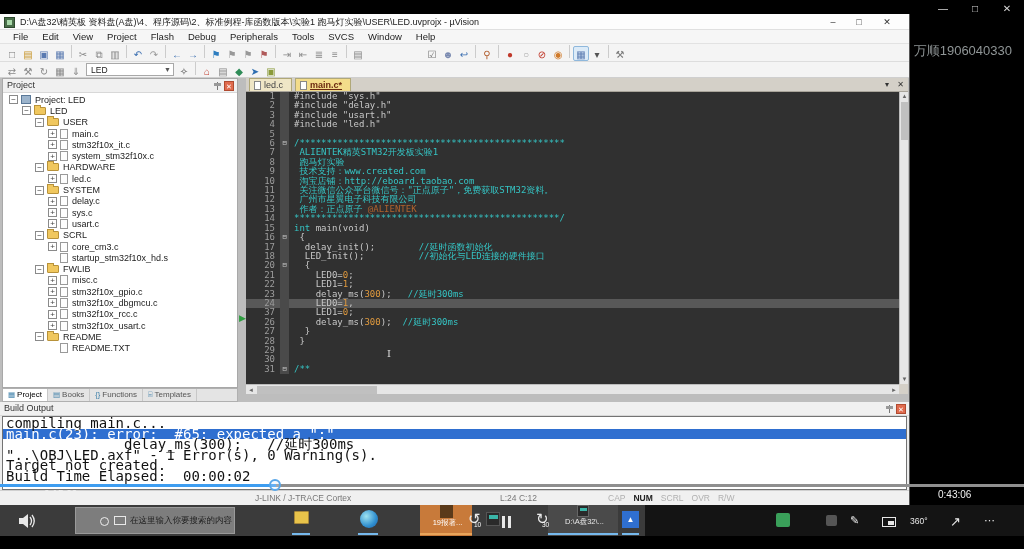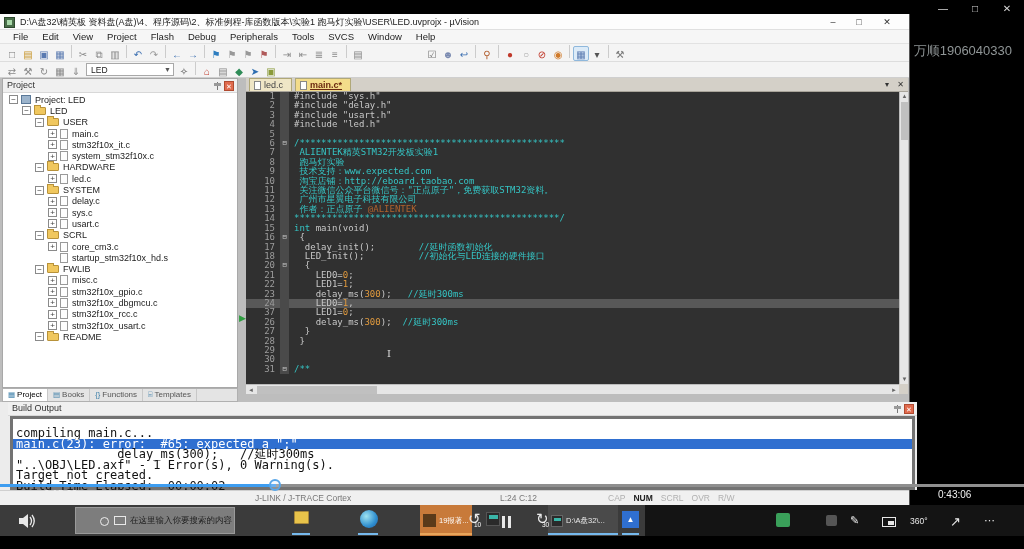--- a/index.html
+++ b/index.html
@@ -91,23 +91,23 @@
   .vscroll { position:absolute; right:0; top:14px; width:9px; height:292px; background:#e6e6e6; border-left:1px solid #bbb; }
   .vscroll .arr { position:absolute; left:0; width:9px; height:9px; font-size:6px; color:#666; text-align:center; line-height:9px; }
   .vthumb { position:absolute; left:1px; top:10px; width:7px; height:38px; background:#c0c0c0; }
   .hscroll { position:absolute; left:0; top:306px; width:653px; height:10px; background:#e6e6e6; border-top:1px solid #bbb; }
   .hscroll .arr { position:absolute; top:0; width:10px; height:10px; font-size:6px; color:#666; text-align:center; line-height:10px; }
   .hthumb { position:absolute; left:11px; top:1px; width:120px; height:8px; background:#c0c0c0; }
   .txtcursor { position:absolute; left:141px; top:270px; color:#dcdcdc; font-family:"DejaVu Serif", serif;
                font-size:10px; }
 
   
-  .build { position:absolute; left:8px; top:388px; width:100%; height:88px; background:#ececec; }
-  .bcontent { position:absolute; left:2px; top:14px; right:2px; bottom:0; background:#fff; border:3px solid #737373;
-              font-family:"DejaVu Sans Mono", monospace; font-size:12px; color:#111; padding-top:9px; }
+  .build { position:absolute; left:0; top:388px; width:100%; height:88px; background:#ececec; }
+  .bcontent { position:absolute; left:2px; top:14px; right:2px; bottom:0; background:#fff; border:1px solid #737373;
+              font-family:"DejaVu Sans Mono", monospace; font-size:14px; color:#111; padding-top:1px; }
   .bline { height:10.5px; line-height:10.5px; white-space:pre; padding-left:3px; }
   .bline.sel { background:#2f6fd0; color:#fff; }
 
   
   .statusbar { position:absolute; left:0; top:476px; width:100%; height:15px; background:#f0f0f0;
                border-top:1px solid #d0d0d0; font-size:8.5px; color:#777; }
   .sb-item { position:absolute; top:2px; }
   .sb-flags span { margin-right:8px; color:#b0b0b0; }
   .sb-flags span.on { color:#222; font-weight:bold; }
 
@@ -121,21 +121,21 @@
   .time { position:absolute; top:489px; font-size:10px; color:#f0f0f0; }
 
   
   .taskbar { position:absolute; left:0; top:505px; width:645px; height:31px; background:#3b3b3b; }
   .taskbar-dark { position:absolute; left:645px; top:505px; width:379px; height:31px; background:#141414; }
   .searchbox { position:absolute; left:75px; top:2px; width:160px; height:27px; background:#7d7d7d;
                border:1px solid #9a9a9a; display:flex; align-items:center; padding-left:38px; }
   .ring { position:absolute; left:24px; top:9px; width:9px; height:9px; border:1.5px solid #eee; border-radius:50%; }
   .bubble { width:12px; height:9px; border:1px solid #e8e8e8; margin-right:4px; flex:none; }
   .search-text { font-size:8.5px; color:#1e1e1e; white-space:nowrap; }
-  .tb-app { position:absolute; top:6px; }
+  .tb-app { position:absolute; top:6px;flex-direction:column; }
   .underline { position:absolute; top:28px; height:2px; background:#76b9ed; }
   .app-folder { left:294px; width:15px; height:13px; background:#e8c34a; border:1px solid #a8883a; border-radius:1px; }
   .app-edge { left:360px; top:5px; width:18px; height:18px; border-radius:50%;
               background:radial-gradient(circle at 35% 35%, #9fe3f0, #2f8fd0 60%, #1f5fa8); }
   .app-orange { left:420px; top:0; width:52px; height:31px; background:#c87a3a; display:flex; align-items:center; padding-left:3px; }
   .app-orange .logo { width:13px; height:13px; background:#5a3a1a; margin-right:3px; flex:none; }
   .app-orange .lbl { font-size:7.5px; color:#fff; white-space:nowrap; overflow:hidden; }
   .app-keil { left:486px; top:7px; width:14px; height:14px; background:#2a2a2a; border:1px solid #555; }
   .app-keil::after { content:""; position:absolute; left:2px; top:2px; width:9px; height:4px; background:#3ab6a8; }
   .app-keilwin { left:548px; top:0; width:70px; height:31px; background:#4a4a4a; display:flex; align-items:center; padding-left:3px; }
@@ -311,20 +311,25 @@
             <div class="trow" style="padding-left: 45px;">
               <span class="exp">+</span>
               <span class="ico file"></span>
               <span>stm32f10x_usart.c</span>
             </div>
             <div class="trow" style="padding-left: 32px;">
               <span class="exp">−</span>
               <span class="ico folder"></span>
               <span>README</span>
             </div>
+            <div class="trow" style="padding-left: 45px;">
+              <span class="exp none"></span>
+              <span class="ico file"></span>
+              <span>README.TXT</span>
+            </div>
           </div>
       </div>
 
       <div class="ptabs">
           <span class="ptab active"><span class="tico">▦</span><span>Project</span></span>
           <span class="ptab"><span class="tico">▤</span><span>Books</span></span>
           <span class="ptab"><span class="tico">{}</span><span>Functions</span></span>
           <span class="ptab"><span class="tico">⌸</span><span>Templates</span></span>
         </div>
 
@@ -349,21 +354,21 @@
         </div>
         <div class="code">
             <div class="cl"><span class="lnum">1</span><span class="fold"></span><span class="ctext"><span class="seg-d">#include "sys.h"</span></span></div>
             <div class="cl"><span class="lnum">2</span><span class="fold"></span><span class="ctext"><span class="seg-d">#include "delay.h"</span></span></div>
             <div class="cl"><span class="lnum">3</span><span class="fold"></span><span class="ctext"><span class="seg-d">#include "usart.h"</span></span></div>
             <div class="cl"><span class="lnum">4</span><span class="fold"></span><span class="ctext"><span class="seg-d">#include "led.h"</span></span></div>
             <div class="cl"><span class="lnum">5</span><span class="fold"></span><span class="ctext"></span></div>
             <div class="cl"><span class="lnum">6</span><span class="fold">⊟</span><span class="ctext"><span class="seg-c">/*************************************************</span></span></div>
             <div class="cl"><span class="lnum">7</span><span class="fold"></span><span class="ctext"><span class="seg-c"> ALIENTEK精英STM32开发板实验1</span></span></div>
             <div class="cl"><span class="lnum">8</span><span class="fold"></span><span class="ctext"><span class="seg-c"> 跑马灯实验</span></span></div>
-            <div class="cl"><span class="lnum">9</span><span class="fold"></span><span class="ctext"><span class="seg-c"> 技术支持：www.expected.com</span></span></div>
+            <div class="cl"><span class="lnum">9</span><span class="fold"></span><span class="ctext"><span class="seg-c"> 技术支持：www.created.com</span></span></div>
             <div class="cl"><span class="lnum">10</span><span class="fold"></span><span class="ctext"><span class="seg-c"> 淘宝店铺：http://eboard.taobao.com</span></span></div>
             <div class="cl"><span class="lnum">11</span><span class="fold"></span><span class="ctext"><span class="seg-c"> 关注微信公众平台微信号："正点原子"，免费获取STM32资料。</span></span></div>
             <div class="cl"><span class="lnum">12</span><span class="fold"></span><span class="ctext"><span class="seg-c"> 广州市星翼电子科技有限公司</span></span></div>
             <div class="cl"><span class="lnum">13</span><span class="fold"></span><span class="ctext"><span class="seg-c"> 作者：正点原子 </span><span class="seg-s">@ALIENTEK</span></span></div>
             <div class="cl"><span class="lnum">14</span><span class="fold"></span><span class="ctext"><span class="seg-c">*************************************************/</span></span></div>
             <div class="cl"><span class="lnum">15</span><span class="fold"></span><span class="ctext"><span class="seg-k">int</span><span class="seg-d"> main(void)</span></span></div>
             <div class="cl"><span class="lnum">16</span><span class="fold">⊟</span><span class="ctext"><span class="seg-d"> {</span></span></div>
             <div class="cl"><span class="lnum">17</span><span class="fold"></span><span class="ctext"><span class="seg-d">  delay_init();        </span><span class="seg-c">//延时函数初始化</span></span></div>
             <div class="cl"><span class="lnum">18</span><span class="fold"></span><span class="ctext"><span class="seg-d">  LED_Init();          </span><span class="seg-c">//初始化与LED连接的硬件接口</span></span></div>
             <div class="cl"><span class="lnum">20</span><span class="fold">⊟</span><span class="ctext"><span class="seg-d">  {</span></span></div>

